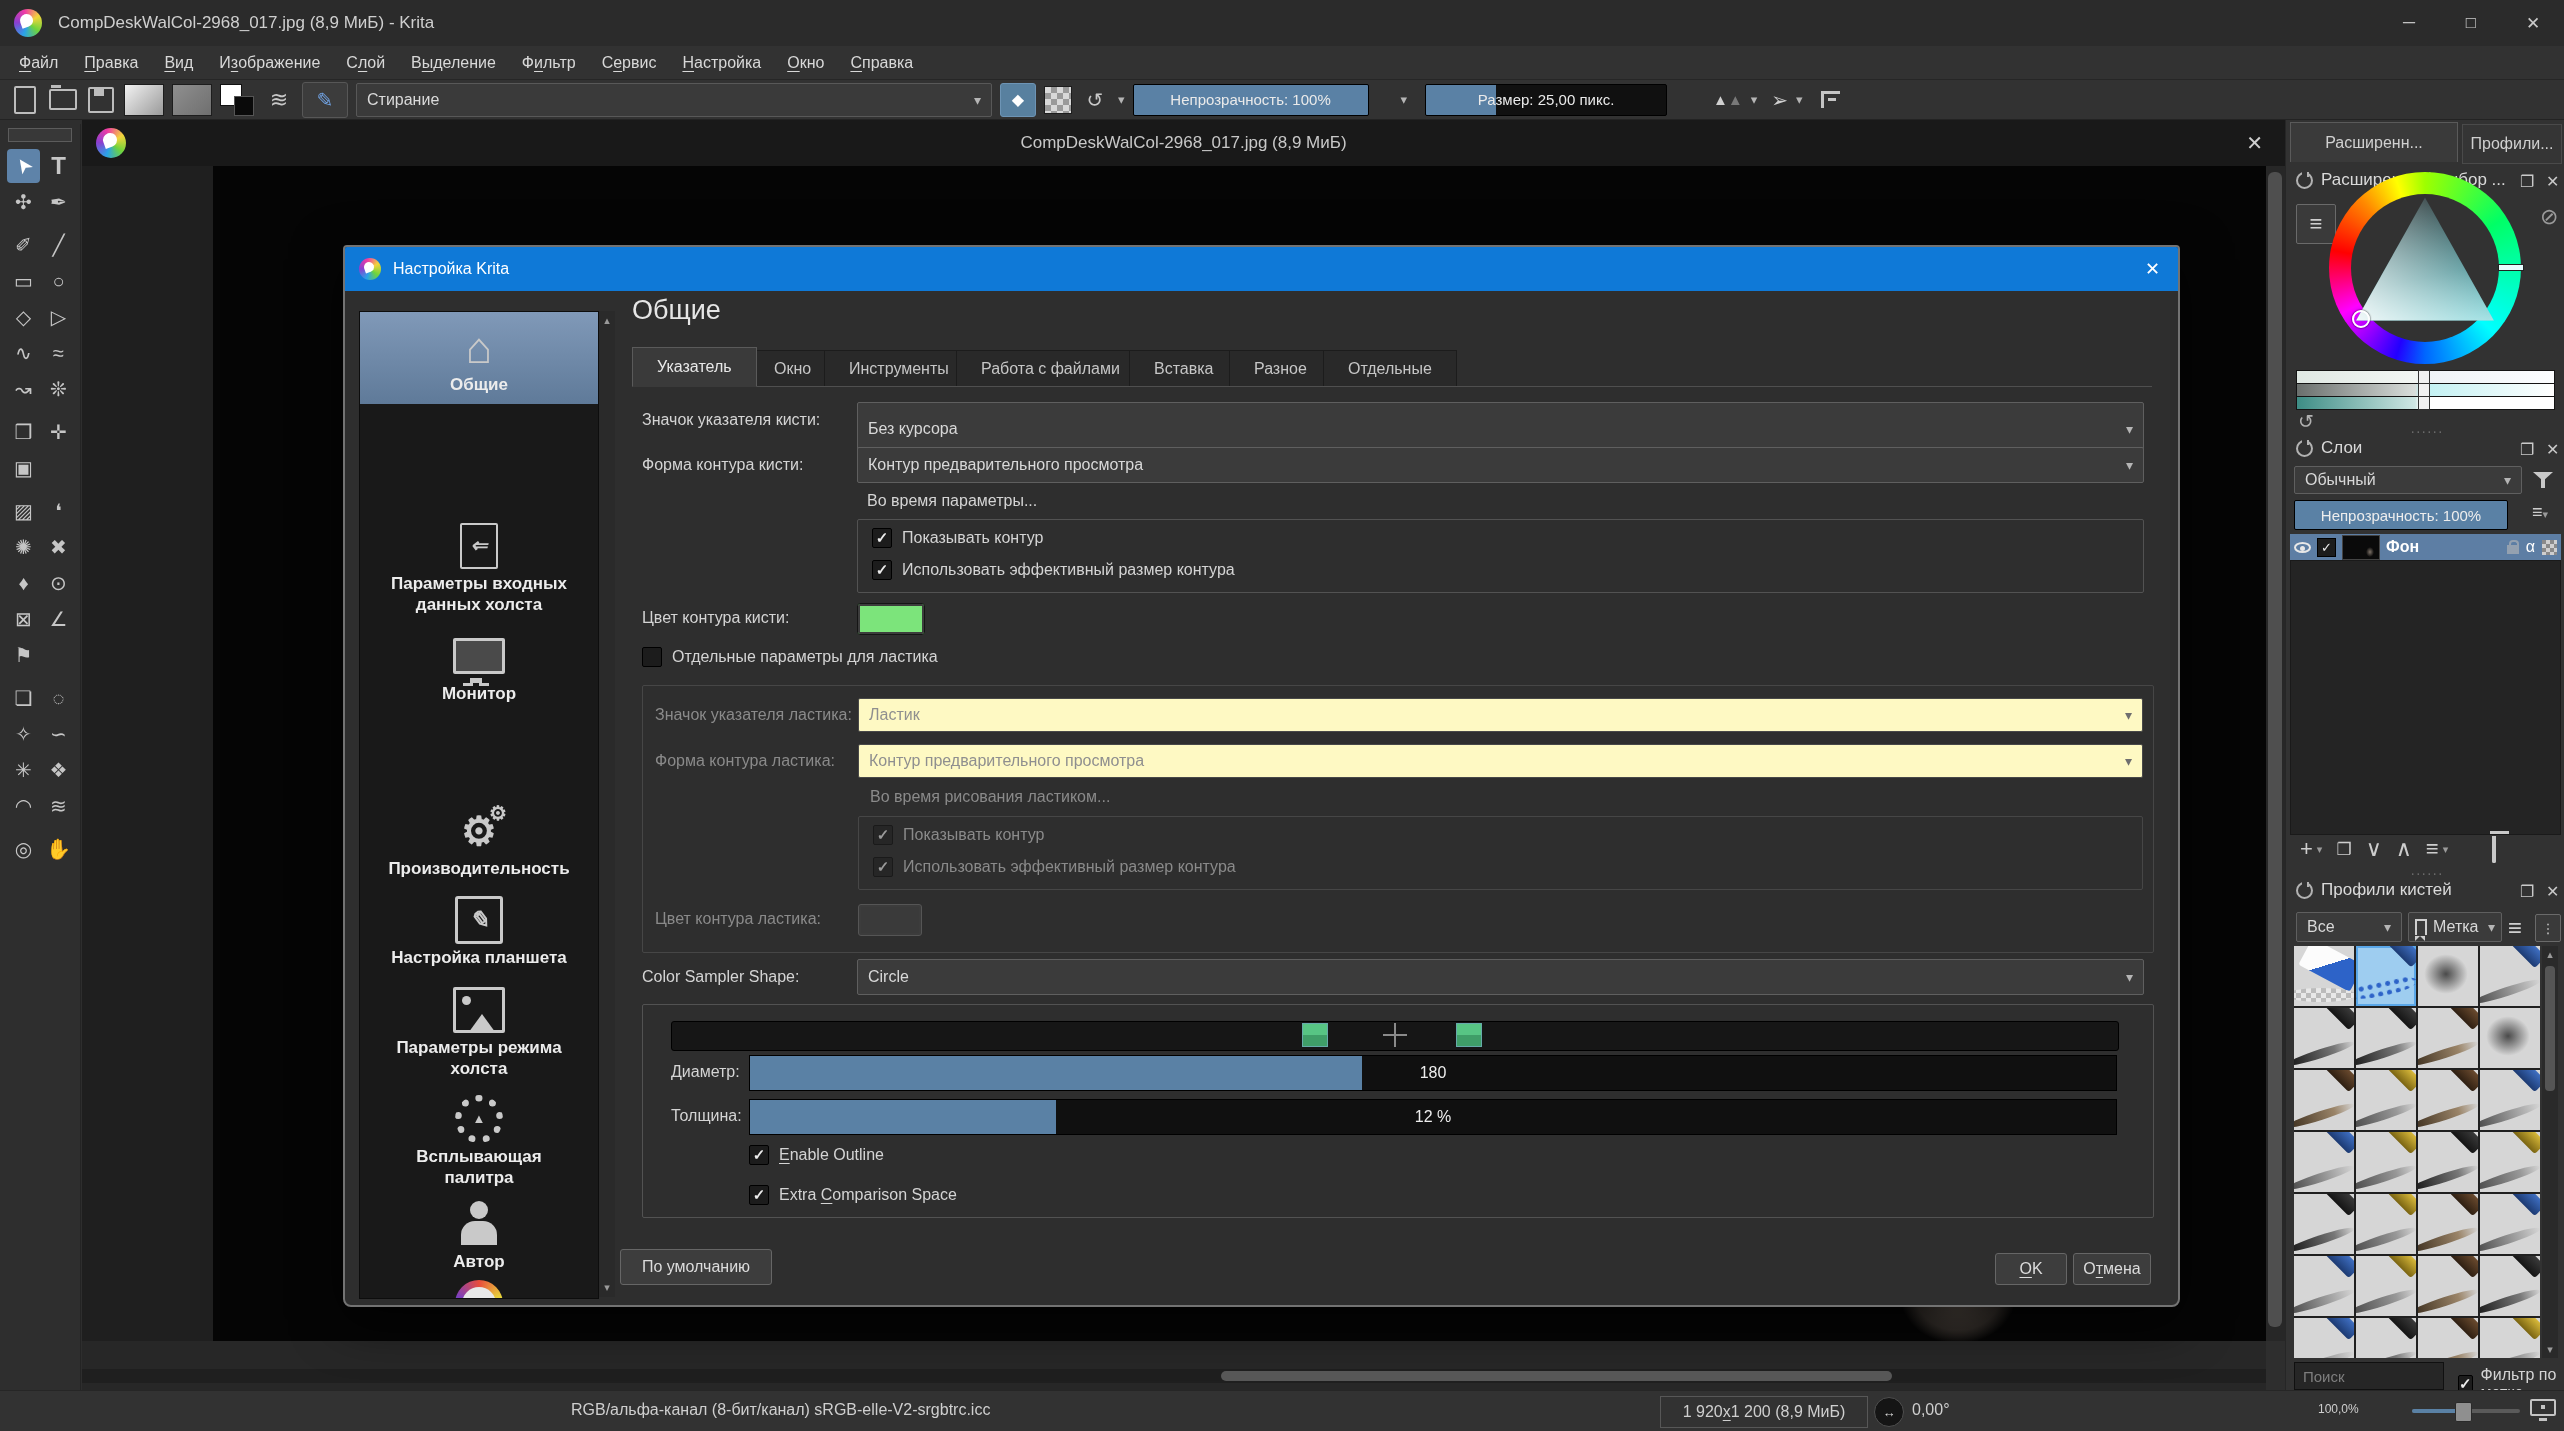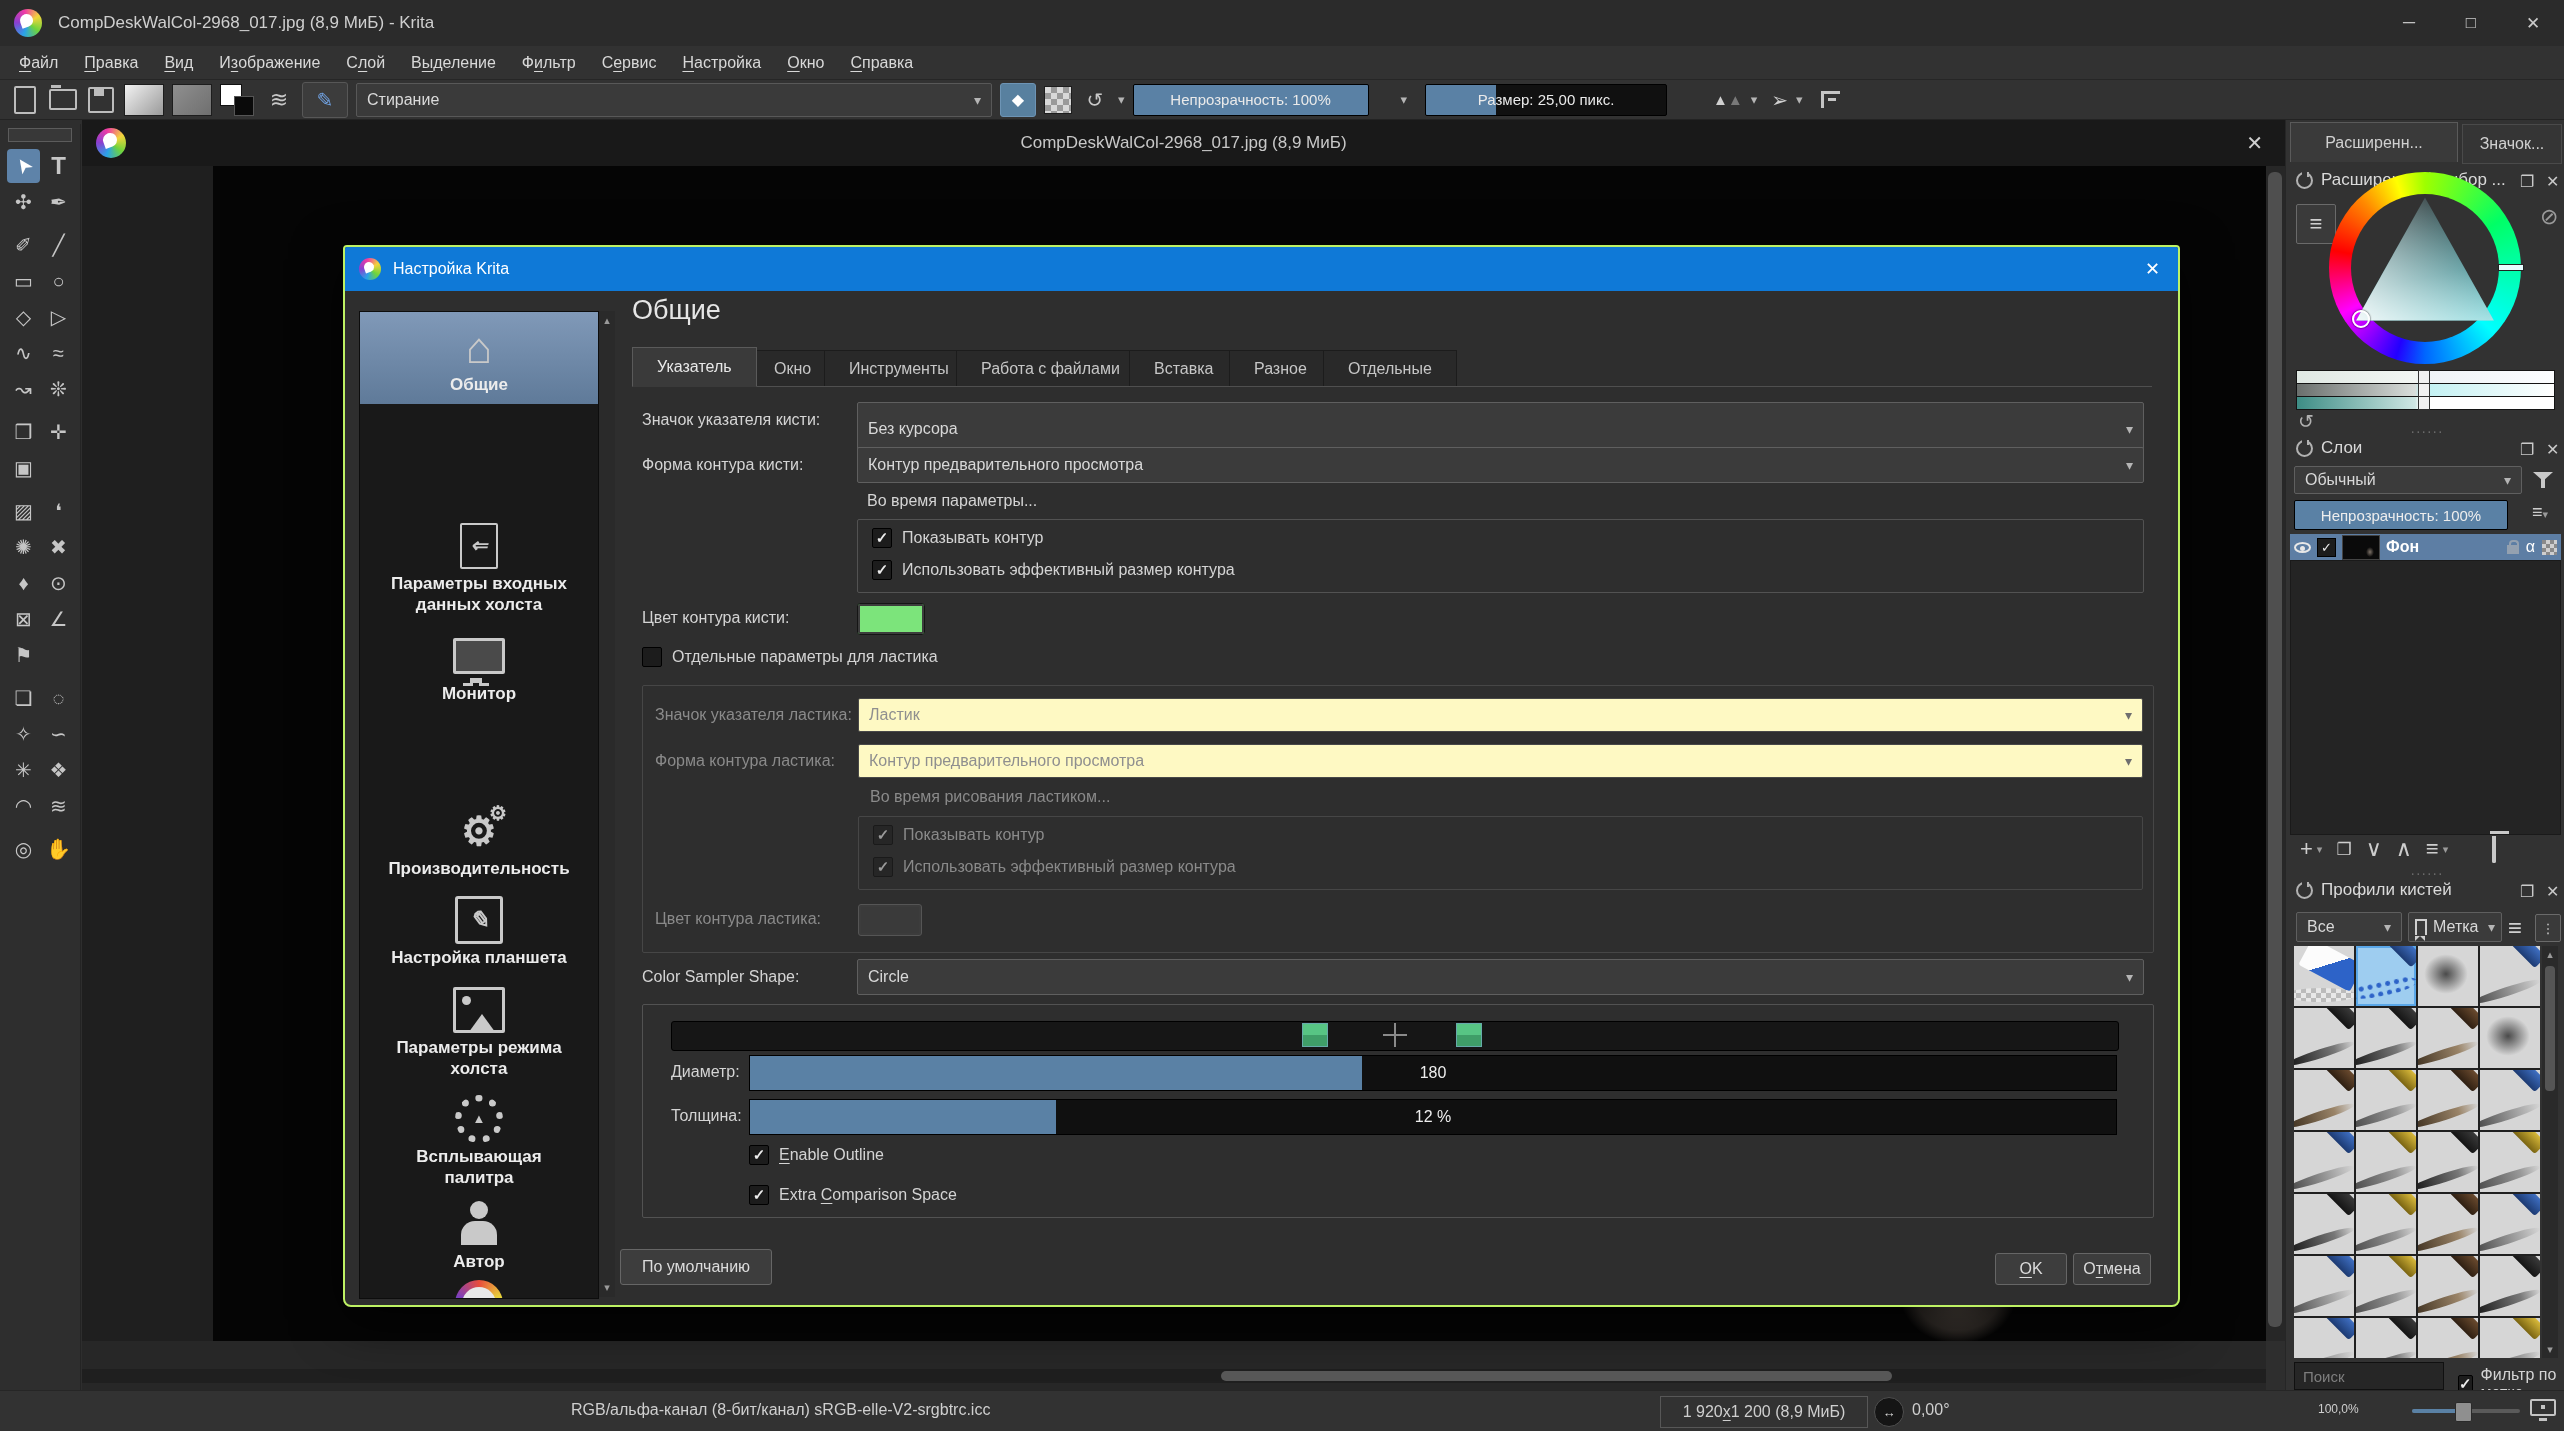--- a/index.html
+++ b/index.html
@@ -153,21 +153,21 @@
 
   
   .statusbar{left:0;top:1390px;width:2564px;height:41px;background:#323232;border-top:1px solid #262626;color:#cfcfcf;}
   .dim-box{position:absolute;border:1px solid #575757;display:flex;align-items:center;justify-content:center;font-size:16px;}
   .rot-ic{position:absolute;width:28px;height:28px;border-radius:50%;background:#151515;border:1px solid #4f4f4f;color:#d8d8d8;font-size:13px;display:flex;align-items:center;justify-content:center;}
   .zoom-track{position:absolute;height:4px;background:#5a5a5a;border-radius:2px;}
   .zoom-fillL{position:absolute;height:4px;background:#5a81a5;border-radius:2px;}
   .zoom-handle{position:absolute;width:15px;height:18px;background:#8f8f8f;border:1px solid #2a2a2a;border-radius:2px;}
 
   
-  .dlg{left:343px;top:245px;width:1837px;height:1062px;background:#2e2e2e;border:2px solid #bef264;border-radius:4px 4px 8px 8px;box-sizing:border-box;box-shadow:0 14px 50px rgba(0,0,0,.65);}
+  .dlg{left:343px;top:245px;width:1837px;height:1062px;background:#2e2e2e;border:2px solid #737373;border-radius:4px 4px 8px 8px;box-sizing:border-box;box-shadow:0 14px 50px rgba(0,0,0,.65);}
   .dlg-tb{position:absolute;left:0;top:0;right:0;height:44px;background:#0f79d7;color:#fff;display:flex;align-items:center;border-radius:2px 2px 0 0;}
   .side{position:absolute;left:14px;top:64px;width:238px;height:986px;background:#191919;border:1px solid #0d0d0d;overflow:hidden;}
   .sitem{position:absolute;left:0;width:100%;display:flex;flex-direction:column;align-items:center;justify-content:center;text-align:center;color:#ececec;font-weight:bold;font-size:17px;line-height:1.25;} 
   .sitem.selg{background:linear-gradient(#8099b8,#5f7a99);}
   .sic{height:54px;display:flex;align-items:center;justify-content:center;color:#c9c9c9;}
   .i-kbd{width:46px;height:30px;border:2px solid #c9c9c9;border-radius:3px;position:relative;}
   .i-kbd::before{content:"";position:absolute;left:5px;top:6px;width:24px;height:3px;background:#c9c9c9;box-shadow:0 7px 0 #c9c9c9,0 14px 0 #c9c9c9;}
   .i-kbd::after{content:"";position:absolute;right:5px;top:6px;width:6px;height:3px;background:#c9c9c9;box-shadow:0 7px 0 #c9c9c9;}
   .i-docarr{width:34px;height:42px;border:2px solid #c9c9c9;border-radius:2px;display:flex;align-items:center;justify-content:center;font-size:20px;color:#c9c9c9;}
   .i-mon-big{width:46px;height:30px;border:3px solid #c9c9c9;border-radius:2px;background:#4a4a4a;position:relative;}
@@ -390,21 +390,21 @@
       <span class="thumb"></span>
     </div>
   <div class="abs canvas-bottom">
     <span class="hscroll-track">
         <span class="hscroll-thumb"></span>
       </span>
   </div>
 
   <div class="abs rpanel">
     <span class="ptab active" style="left:4px;top:2px;width:168px;">Расширенн...</span>
-    <span class="ptab idle" style="left:176px;top:4px;width:100px;">Значок...</span>
+    <span class="ptab idle" style="left:176px;top:4px;width:100px;">Профили...</span>
 
     <span class="dkh" style="left:10px;top:50px;">
       <span class="pin-ic"></span>
       <span>Расширенный выбор ...</span>
     </span>
     <span class="dk-ic" style="position:absolute;left:228px;top:52px;">❐</span>
     <span class="dk-ic" style="position:absolute;left:254px;top:52px;">✕</span>
     <span class="menu-btn ctr" style="position:absolute;left:10px;top:84px;width:38px;height:38px;font-size:22px;">≡</span>
     <span style="position:absolute;left:254px;top:84px;color:#9a9a9a;font-size:22px;">⊘</span>
 

